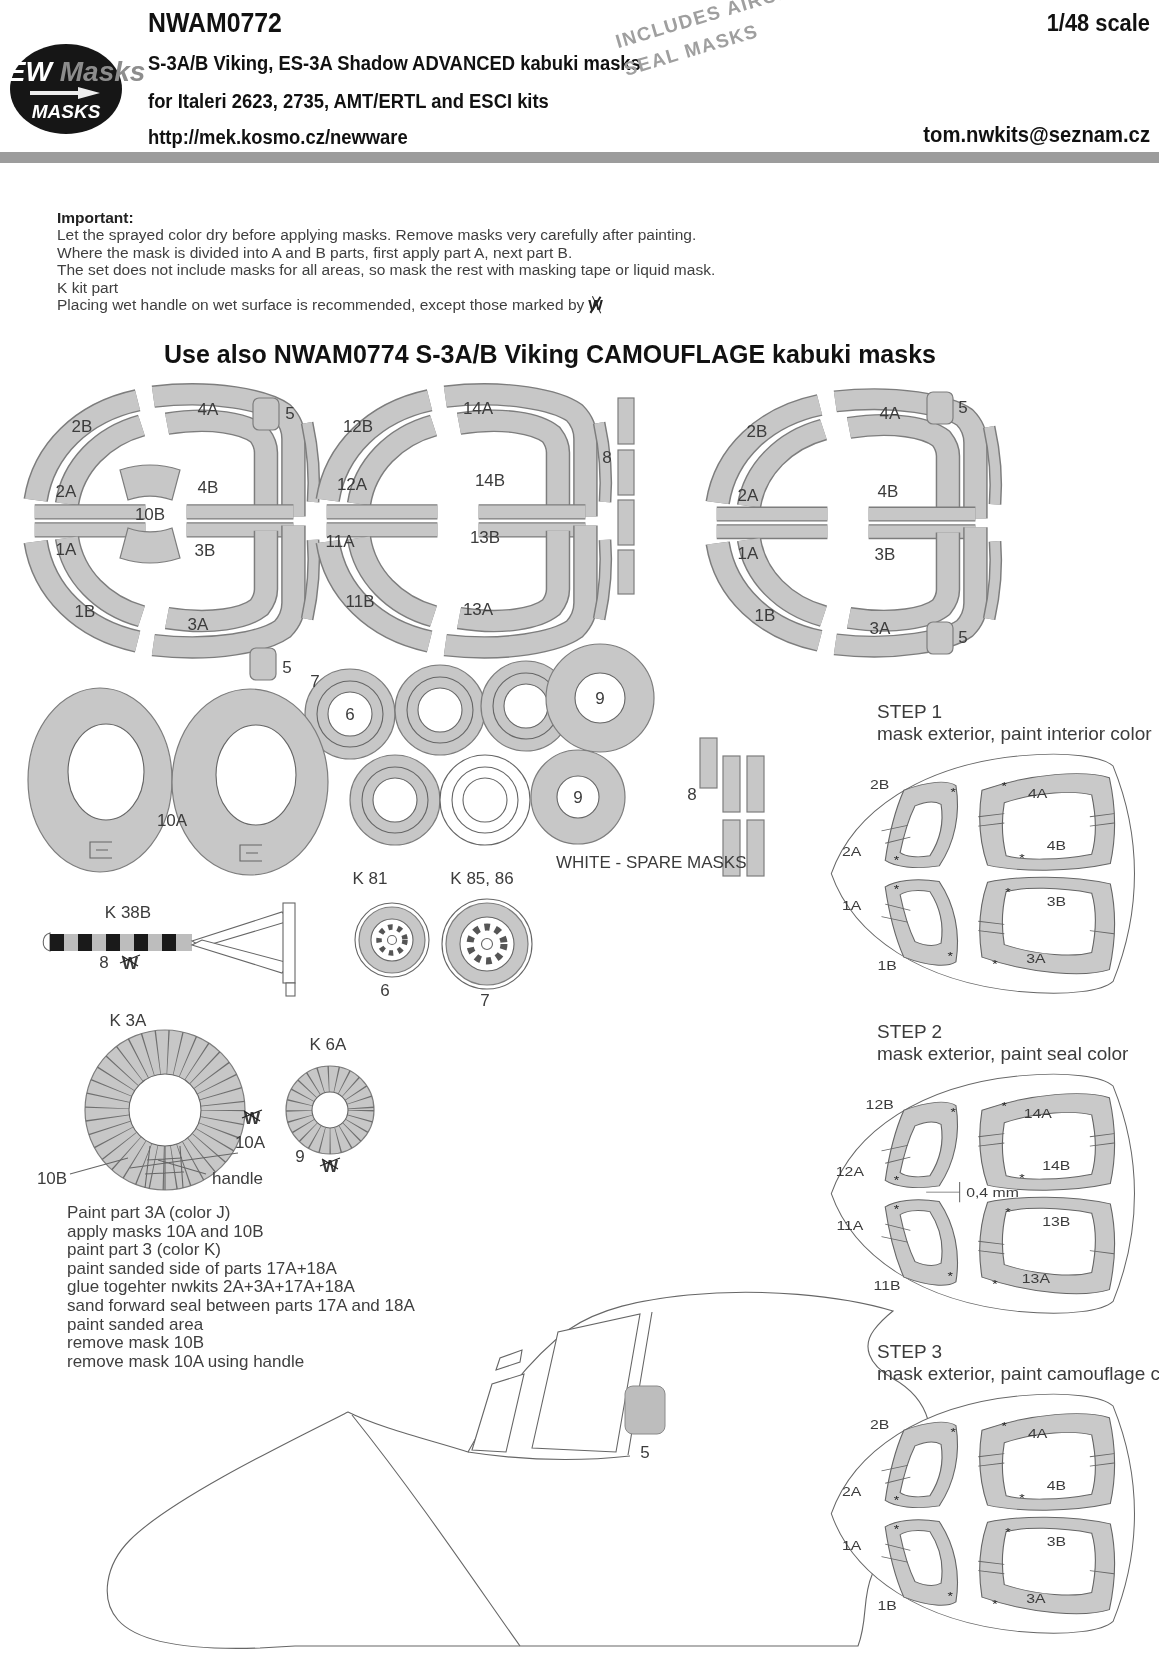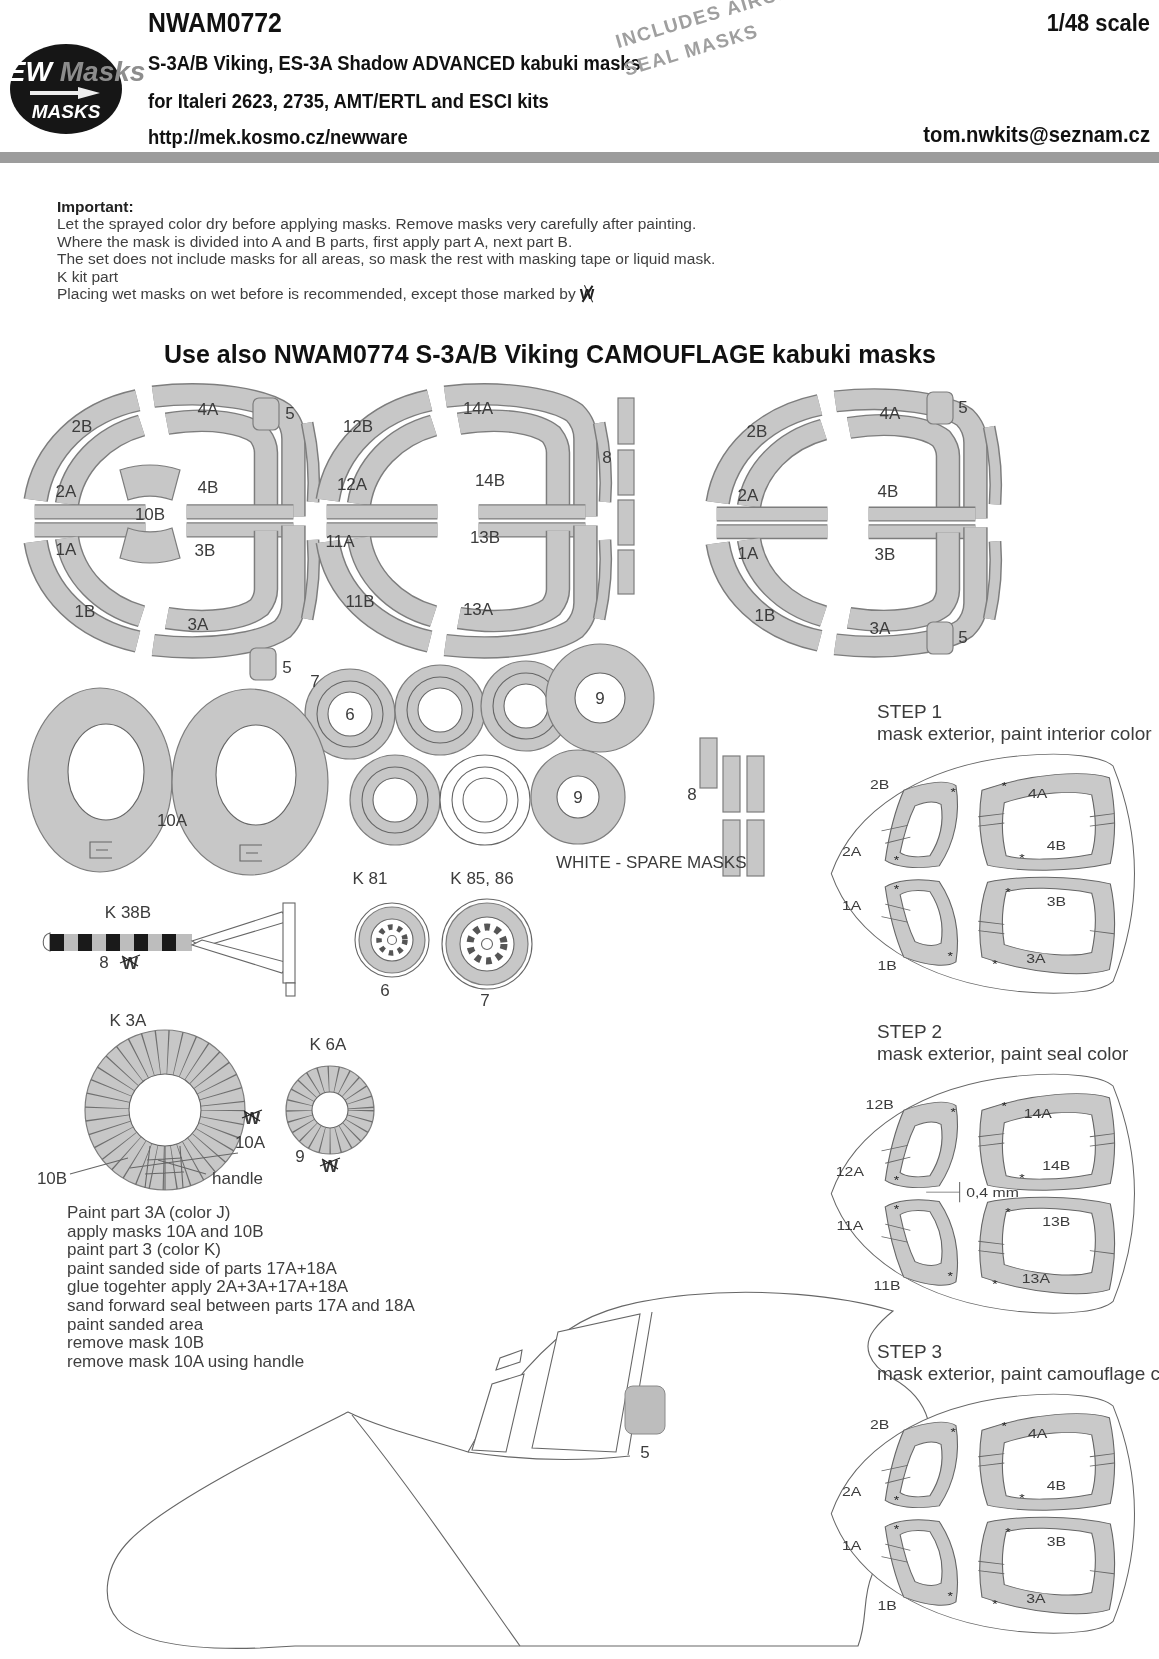--- a/index.html
+++ b/index.html
@@ -16,21 +16,21 @@
   .hdr-t1{left:148px;top:52px;font-size:20px;font-weight:bold;color:#111;transform:scaleX(.92);transform-origin:left;white-space:nowrap;}
   .hdr-t2{left:148px;top:90px;font-size:20px;font-weight:bold;color:#111;transform:scaleX(.92);transform-origin:left;white-space:nowrap;}
   .hdr-url{left:148px;top:126px;font-size:20px;font-weight:bold;color:#111;transform:scaleX(.92);transform-origin:left;white-space:nowrap;}
   .hdr-scale{left:960px;top:10px;width:190px;text-align:right;font-size:23px;font-weight:bold;color:#111;transform:scaleX(.95);transform-origin:right;}
   .hdr-email{left:820px;top:122px;width:330px;text-align:right;font-size:22px;font-weight:bold;color:#111;transform:scaleX(.92);transform-origin:right;}
   .hdr-note{left:612px;top:28px;color:#9f9f9f;font-weight:bold;font-size:19px;letter-spacing:1.5px;
             transform:rotate(-16.5deg);transform-origin:left top;line-height:1.55;white-space:nowrap;}
   .hdr-bar{left:0;top:152px;width:1159px;height:11px;background:#9c9c9c;}
   
   .important{left:57px;top:198px;font-size:15.5px;line-height:17.4px;color:#3f3f3f;white-space:nowrap;}
-  .important .hd{font-weight:bold;color:#222;}
+  .important .hd{font-weight:bold;color:#222;margin-top:11px;}
   .wsym{position:relative;font-weight:bold;color:#222;display:inline-block;margin-left:4px;}
   .wsym::before{content:"";position:absolute;left:-2px;right:-2px;top:46%;height:1.8px;background:#222;transform:rotate(-58deg);}
   .wsym::after{content:"";position:absolute;left:-1px;right:-3px;top:46%;height:1.4px;background:#222;transform:rotate(64deg);}
   .headline{left:60px;top:340px;width:980px;text-align:center;font-size:25px;font-weight:bold;color:#111;white-space:nowrap;}
   .paint-list{left:67px;top:1204px;font-size:17px;line-height:18.6px;color:#3f3f3f;white-space:nowrap;}
   
   svg{position:absolute;left:0;top:0;}
   .be{fill:none;stroke:#7d7d7d;stroke-width:25;}
   .bf{fill:none;stroke:#c7c7c7;stroke-width:22;}
   .beS{fill:none;stroke:#7d7d7d;stroke-width:13;}
@@ -67,31 +67,31 @@
   <div>SEAL  MASKS</div>
 </div>
 <div class="abs hdr-bar"></div>
 
 <div class="abs important">
   <div class="hd">Important:</div>
   <div>Let the sprayed color dry before applying masks. Remove masks very carefully after painting.</div>
   <div>Where the mask is divided into A and B parts, first apply part A, next part B.</div>
   <div>The set does not include masks for all areas, so mask the rest with masking tape or liquid mask.</div>
   <div>K kit part</div>
-  <div><span>Placing wet masks on wet before is recommended, except those marked by</span><span class="wsym">W</span></div>
+  <div><span>Placing wet handle on wet surface is recommended, except those marked by</span><span class="wsym">W</span></div>
 </div>
 
 <div class="abs headline">Use also NWAM0774 S-3A/B Viking CAMOUFLAGE kabuki masks</div>
 
 <div class="abs paint-list">
   <div>Paint part 3A (color J)</div>
   <div>apply masks 10A and 10B</div>
   <div>paint part 3 (color K)</div>
   <div>paint sanded side of parts 17A+18A</div>
-  <div>glue togehter apply 2A+3A+17A+18A</div>
+  <div>glue togehter nwkits 2A+3A+17A+18A</div>
   <div>sand forward seal between parts 17A and 18A</div>
   <div>paint sanded area</div>
   <div>remove mask 10B</div>
   <div>remove mask 10A using handle</div>
 </div>
 
 <svg width="1159" height="1659" viewBox="0 0 1159 1659">
 <defs>
 
   <g id="sheetGeom">

